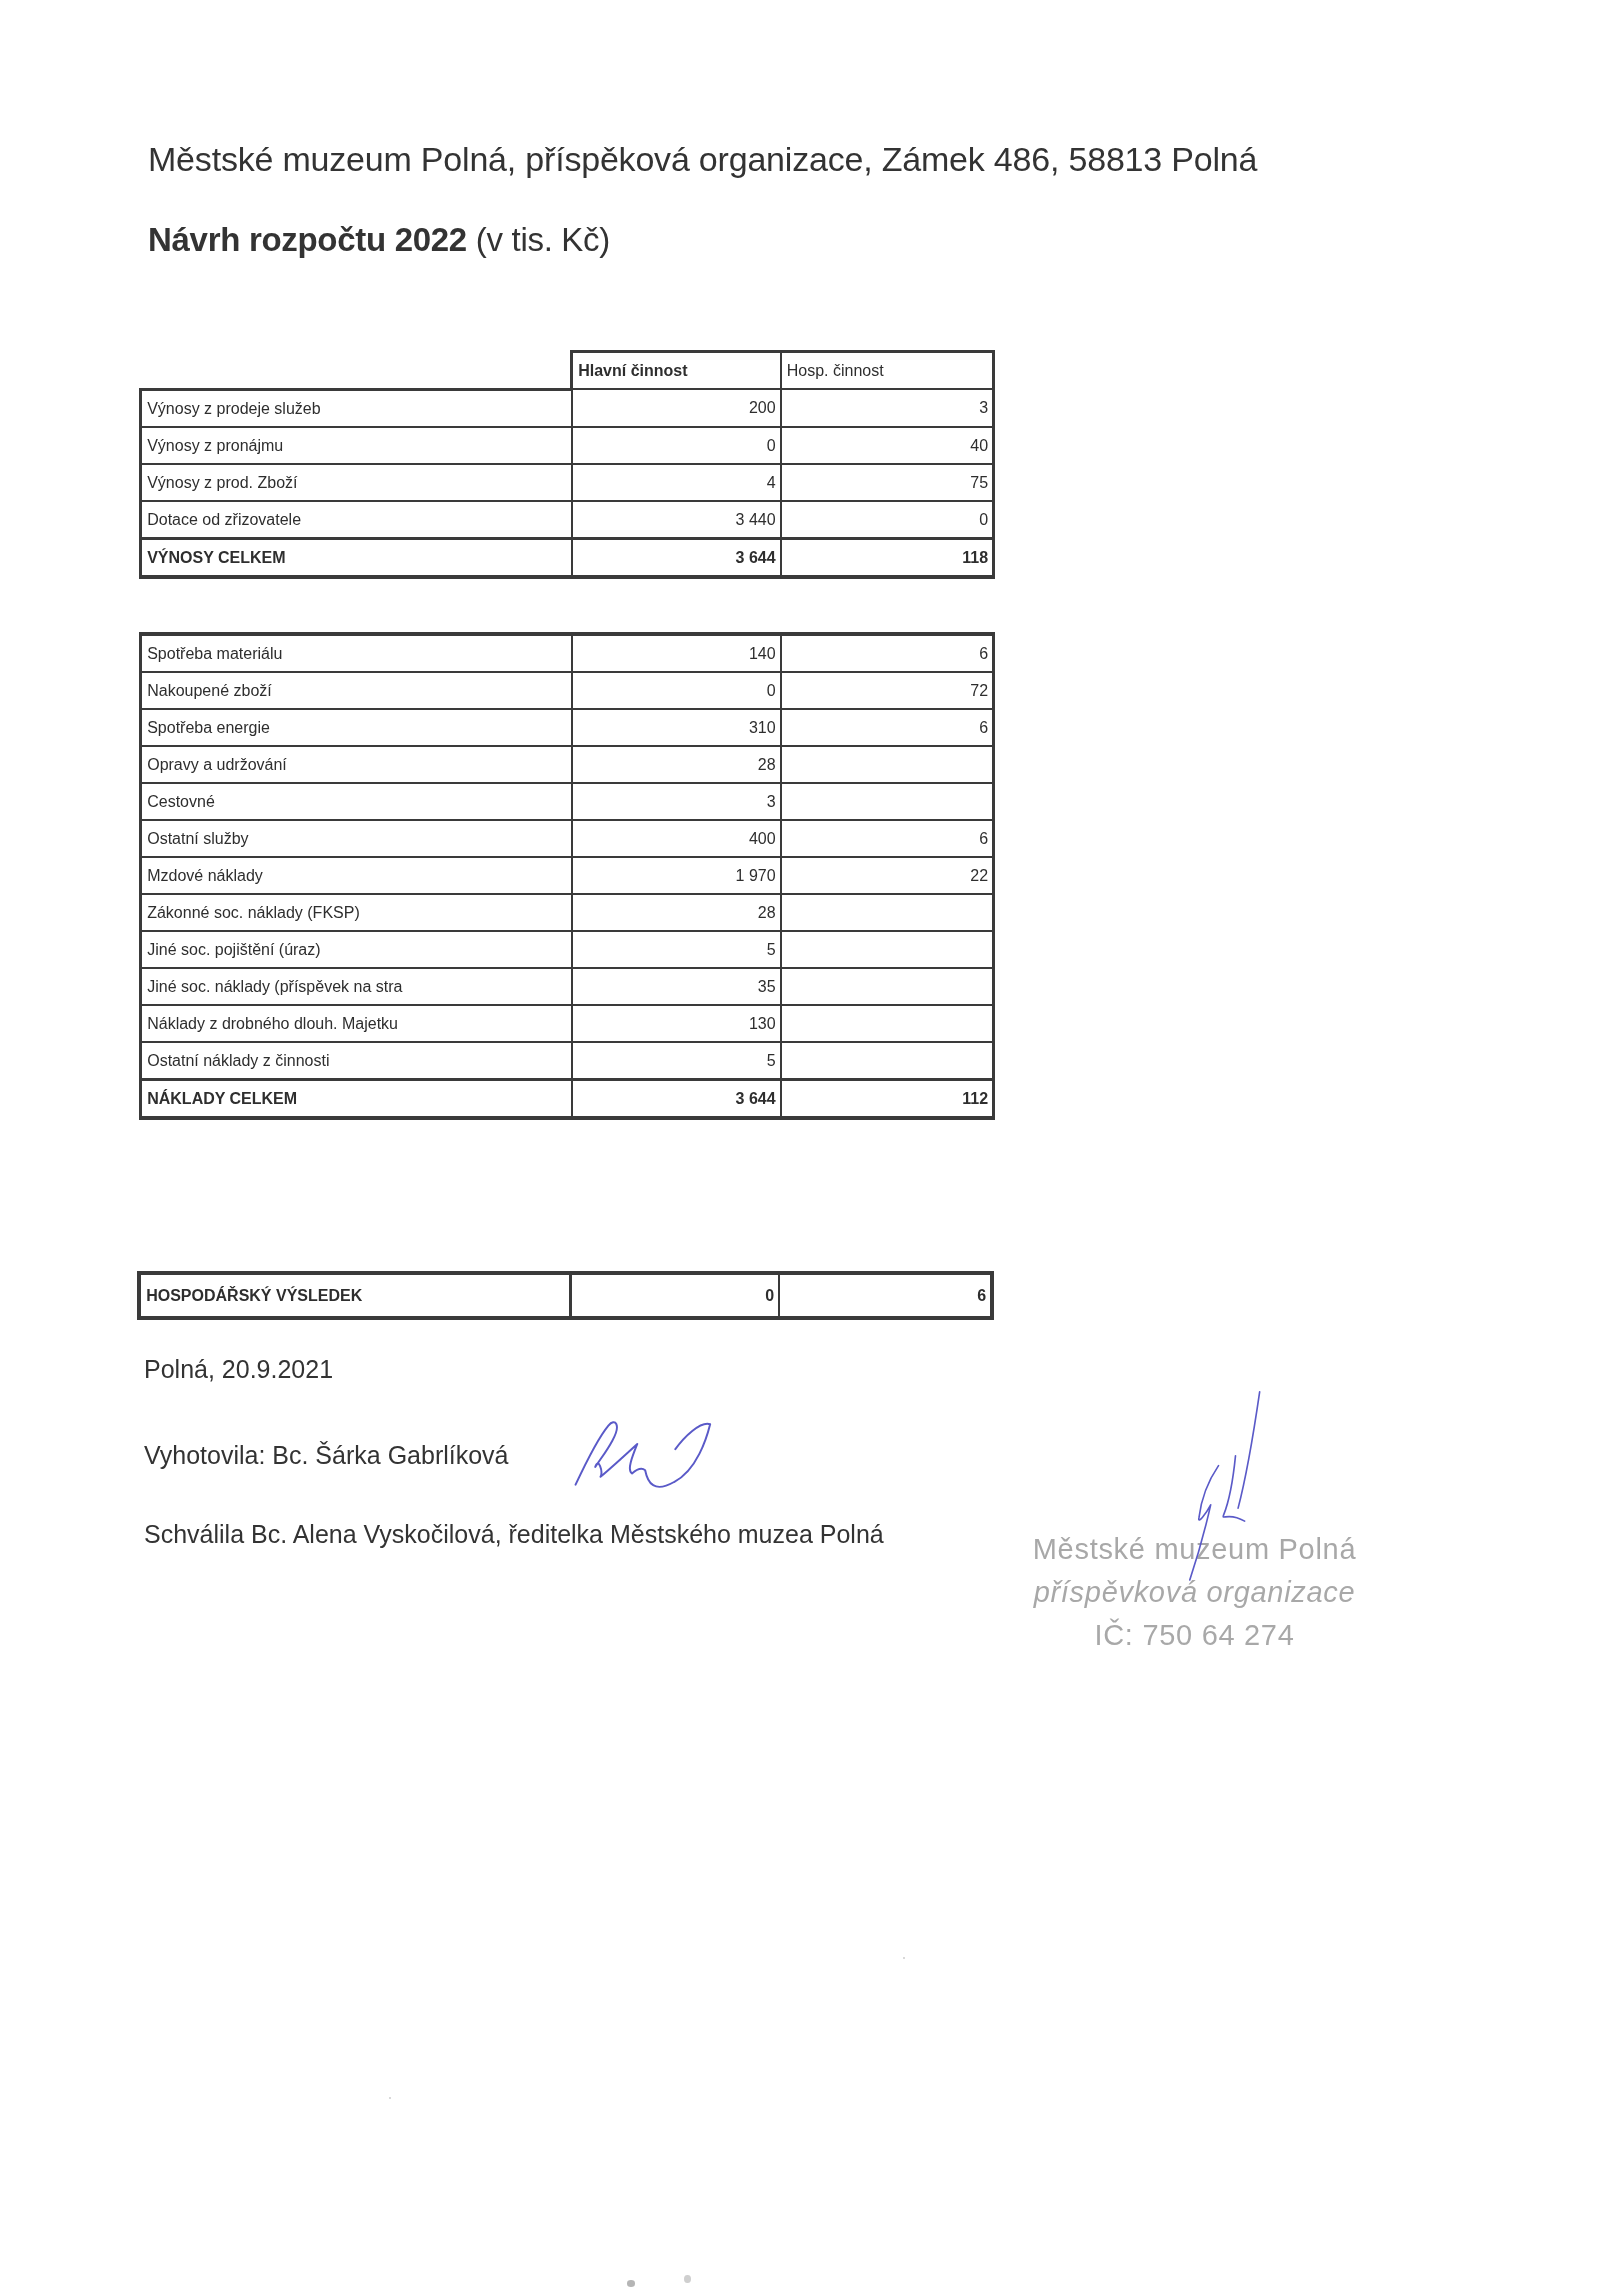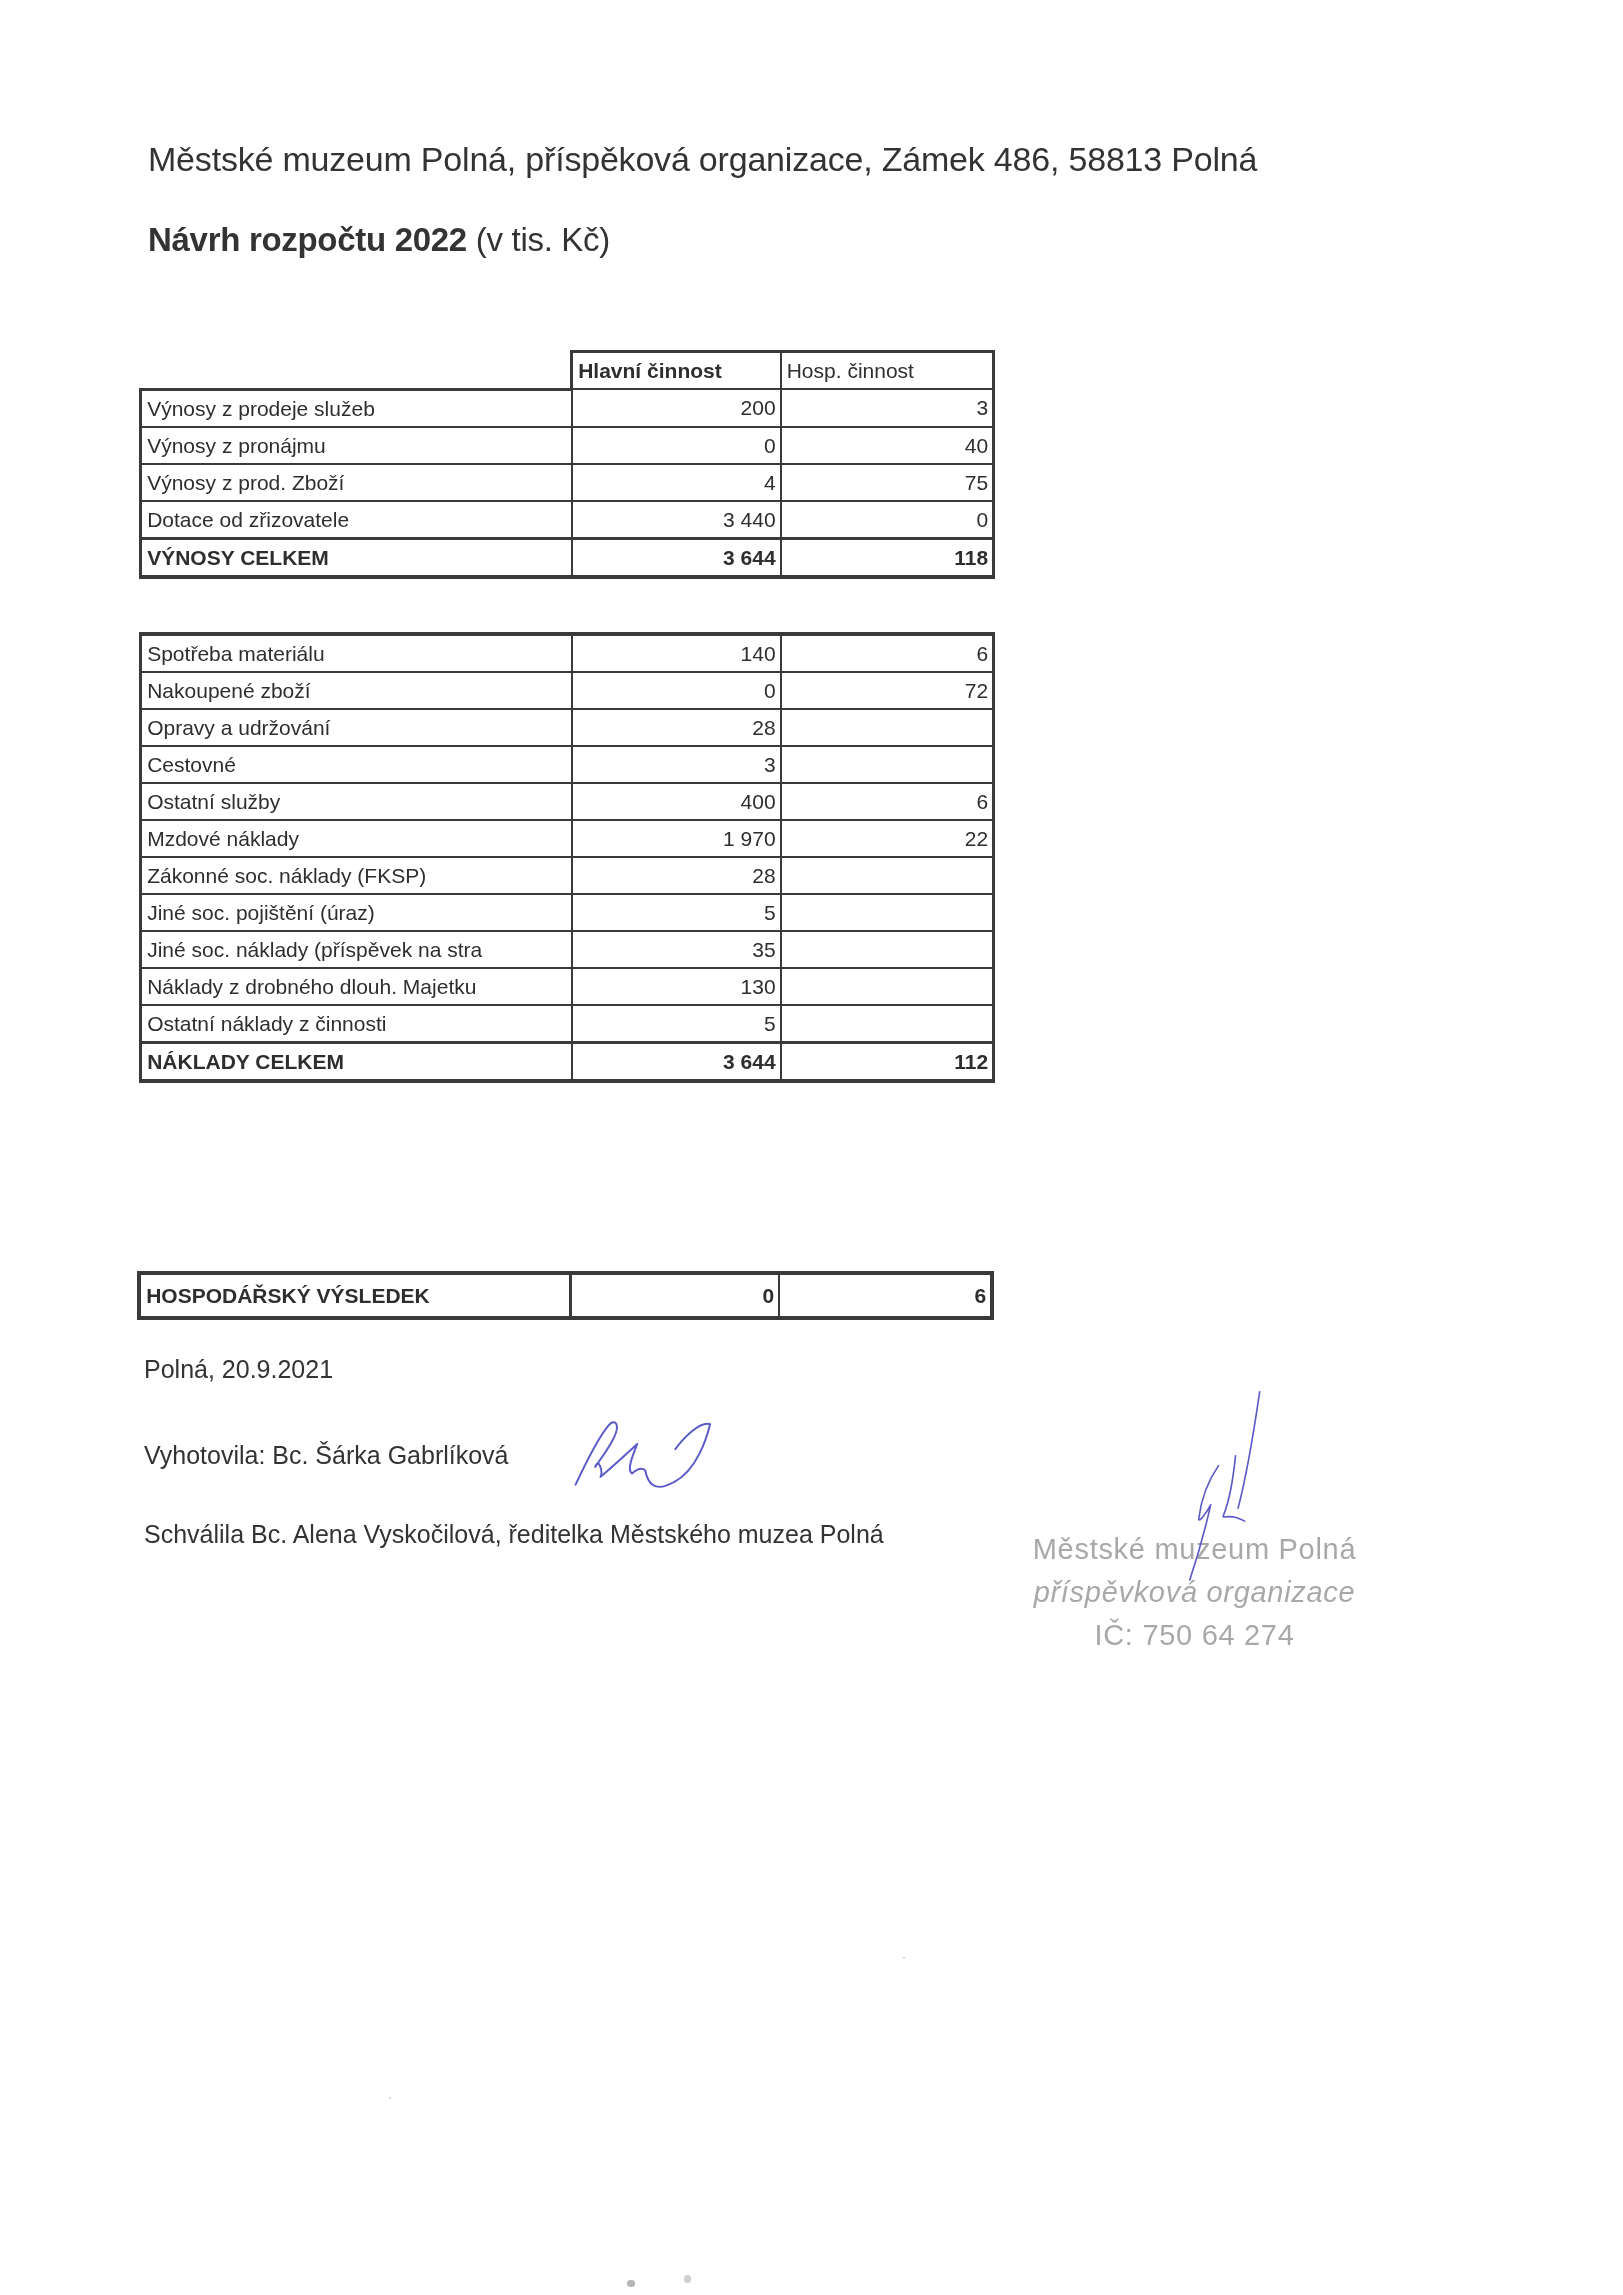--- a/index.html
+++ b/index.html
@@ -8,21 +8,21 @@
       background: #ffffff; color: #333333;
       font-family: "Liberation Sans", "DejaVu Sans", sans-serif;
     }
     .abs { position: absolute; }
     .org-line { left: 148px; top: 145px; font-size: 34px; line-height: 29px; white-space: nowrap; letter-spacing: -0.2px; }
     .title { left: 148px; top: 220px; font-size: 33px; line-height: 39px; white-space: nowrap; letter-spacing: -0.3px; }
     .title b { font-weight: bold; }
 
     table.budget {
       position: absolute; border-collapse: collapse; table-layout: fixed;
-      font-size: 21px; color: #2e2e2e;
+      font-size: 16px; color: #2e2e2e;
     }
     table.budget td {
       border: 2.6px solid #3a3a3a; padding: 0 5.2px; height: 35px; line-height: 35px;
       white-space: nowrap; overflow: hidden; text-overflow: clip;
     }
     table.budget td.num { text-align: right; padding-right: 3.9px; }
     table.budget tr.total td { font-weight: bold; }
     td.blank { border: none !important; }
 
     .col-label { width: 431px; }
@@ -100,20 +100,25 @@
     <td style="border-top-width:4.6px;border-left-width:3.9px">Spotřeba materiálu</td>
     <td class="num" style="border-top-width:4.6px">140</td>
     <td class="num" style="border-top-width:4.6px;border-right-width:3.9px">6</td>
   </tr>
   <tr>
     <td style="border-left-width:3.9px">Nakoupené zboží</td>
     <td class="num">0</td>
     <td class="num" style="border-right-width:3.9px">72</td>
   </tr>
   <tr>
+    <td style="border-left-width:3.9px">Spotřeba energie</td>
+    <td class="num">310</td>
+    <td class="num" style="border-right-width:3.9px">6</td>
+  </tr>
+  <tr>
     <td style="border-left-width:3.9px">Opravy a udržování</td>
     <td class="num">28</td>
     <td class="num" style="border-right-width:3.9px"></td>
   </tr>
   <tr>
     <td style="border-left-width:3.9px">Cestovné</td>
     <td class="num">3</td>
     <td class="num" style="border-right-width:3.9px"></td>
   </tr>
   <tr>

